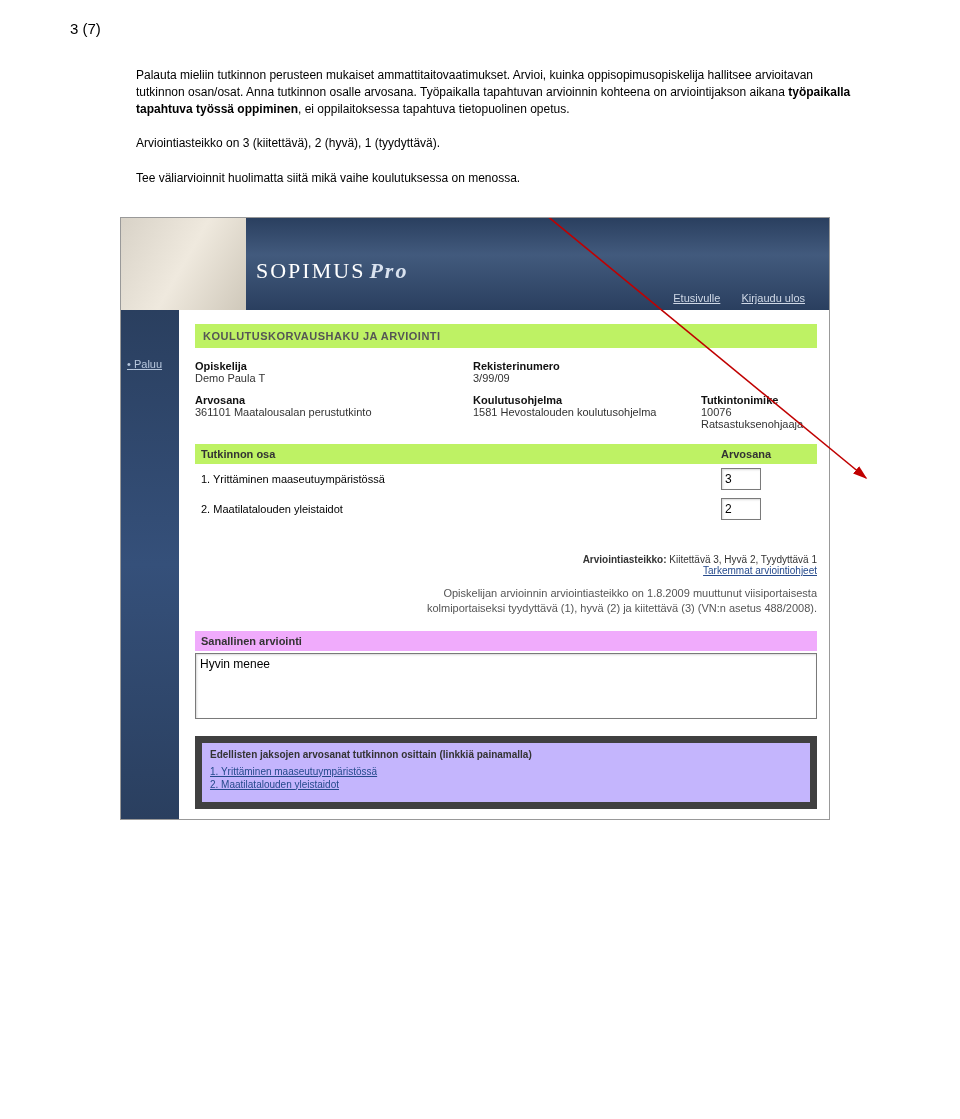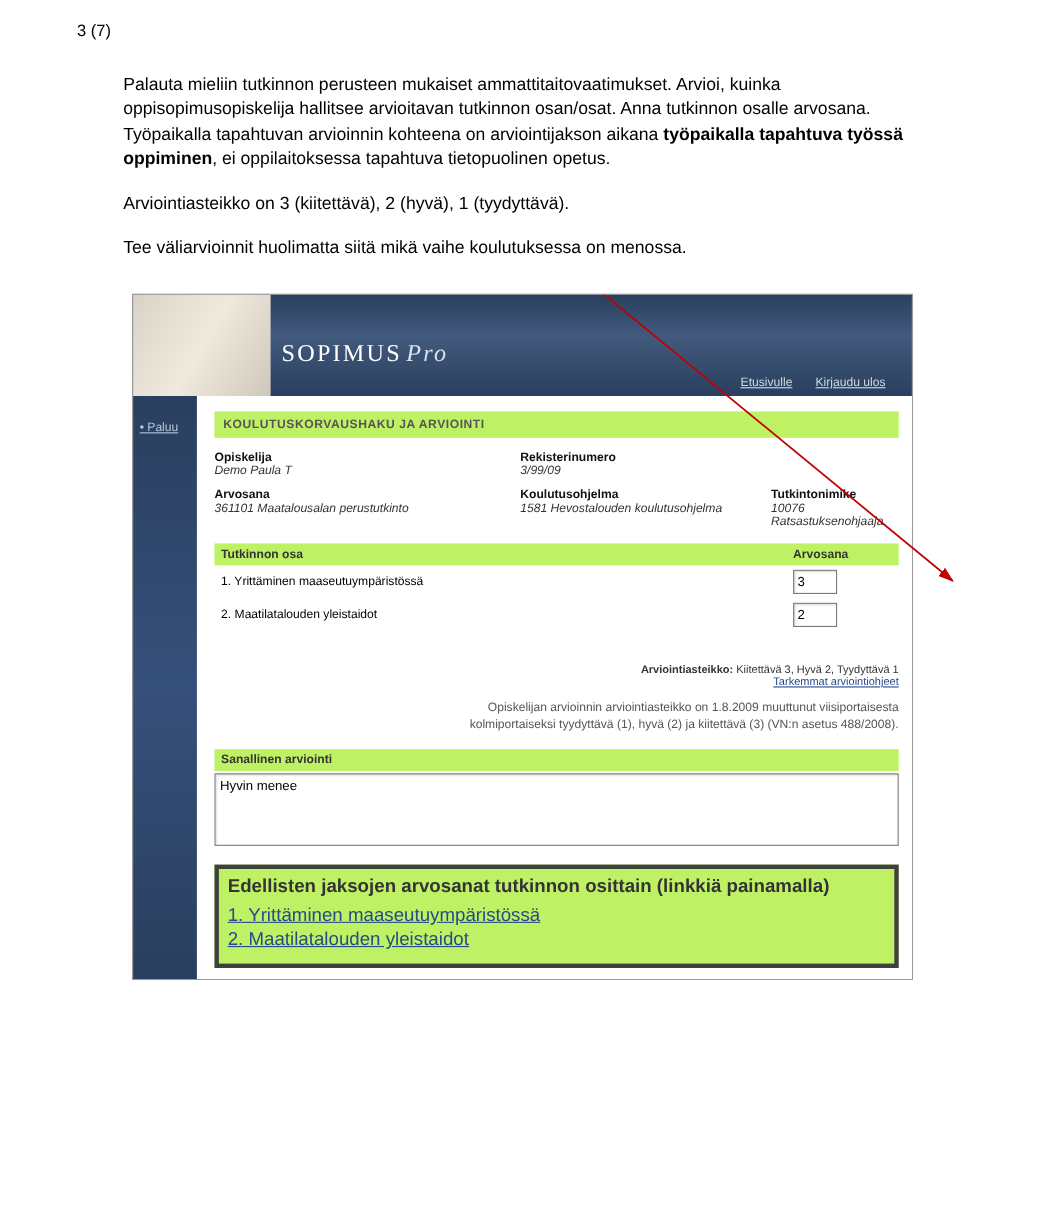--- a/index.html
+++ b/index.html
@@ -17,23 +17,23 @@
     text-align: left;
     font-size: 15px;
     margin-bottom: 30px;
   }
   h2.section-title {
     font-size: 21px;
     font-weight: bold;
     margin: 0 0 18px 0;
   }
   .body-text {
-    font-size: 16px;
+    font-size: 12px;
     line-height: 1.4;
-    margin: 0 0 18px 42px;
+    margin: 0 0 18px 66px;
     max-width: 720px;
   }
   .body-text b { font-weight: bold; }
 
   
   .screenshot {
     margin: 30px 60px 0 50px;
     border: 1px solid #999;
     background: #f4f4f4;
     font-size: 12px;
@@ -58,20 +58,21 @@
     font-size: 22px;
     letter-spacing: 2px;
     color: #fff;
   }
   .logo .pro {
     font-style: italic;
     font-size: 22px;
     font-family: cursive;
     margin-left: 4px;
     color: #d9e2ef;
+    font-weight: bold;
   }
   .banner-links {
     position: absolute;
     right: 24px;
     bottom: 6px;
     font-size: 11px;
     color: #cfd8e6;
   }
   .banner-links span {
     margin-left: 18px;
@@ -80,21 +81,21 @@
   }
   .content-row {
     display: flex;
     background: #fff;
   }
   .sidebar {
     width: 58px;
     min-width: 58px;
     background: linear-gradient(to bottom,#2a3f5f,#35507a 50%, #2a3f5f);
     color: #b8c8de;
-    padding-top: 23px;
+    padding-top: 48px;
     font-size: 11px;
   }
   .sidebar a {
     color: #b8c8de;
     text-decoration: underline;
     display: block;
     padding-left: 6px;
   }
   .sidebar a::before {
     content: "• ";
@@ -114,21 +115,21 @@
   }
   .meta-grid {
     display: grid;
     grid-template-columns: 260px 210px 1fr;
     gap: 2px 18px;
     font-size: 11px;
     color: #333;
     margin-bottom: 4px;
   }
   .meta-label { font-weight: bold; color:#111; }
-  .meta-val { color:#333; margin-bottom:8px;font-style:italic; }
+  .meta-val { color:#333; margin-bottom:8px; }
 
   .tbl-head {
     background: #bef264;
     display: flex;
     font-weight: bold;
     font-size: 11px;
     color: #333;
     margin-top: 6px;
   }
   .tbl-head .c1 { flex: 1; padding: 4px 6px; }
@@ -157,44 +158,44 @@
   }
   .scale-line a { color: #254a8c; text-decoration: underline; cursor:pointer;}
   .note-block {
     font-size: 11px;
     color: #555;
     text-align: right;
     margin: 10px 0 14px 170px;
     line-height: 1.4;
   }
   .sub-bar {
-    background: #bef264;
+    background: #f0abfc;
     font-weight: bold;
     font-size: 11px;
     padding: 4px 6px;
     color: #333;
   }
   textarea.sanallinen {
     width: 100%;
     height: 66px;
     box-sizing: border-box;
     border: 1px solid #7a7a7a;
     font-size: 12px;
     font-family: Arial, sans-serif;
     padding: 3px 4px;
     resize: none;
     box-shadow: inset 1px 1px 2px rgba(0,0,0,0.15);
     margin-top: 2px;
   }
   .prev-box {
     margin-top: 14px;
-    border: 4px solid #404040;
-    background: #bef264;
+    border: 7px solid #404040;
+    background: #c4b5fd;
     padding: 6px 8px 10px 8px;
-    font-size: 17px;
+    font-size: 10px;
   }
   .prev-box .ptitle { font-weight: bold; margin-bottom: 6px; color:#333;}
   .prev-box a { color:#254a8c; text-decoration: underline; display:block; margin:2px 0; cursor:pointer;}
 
   
   .arrow {
     position: absolute;
     pointer-events: none;
     z-index: 50;
   }

